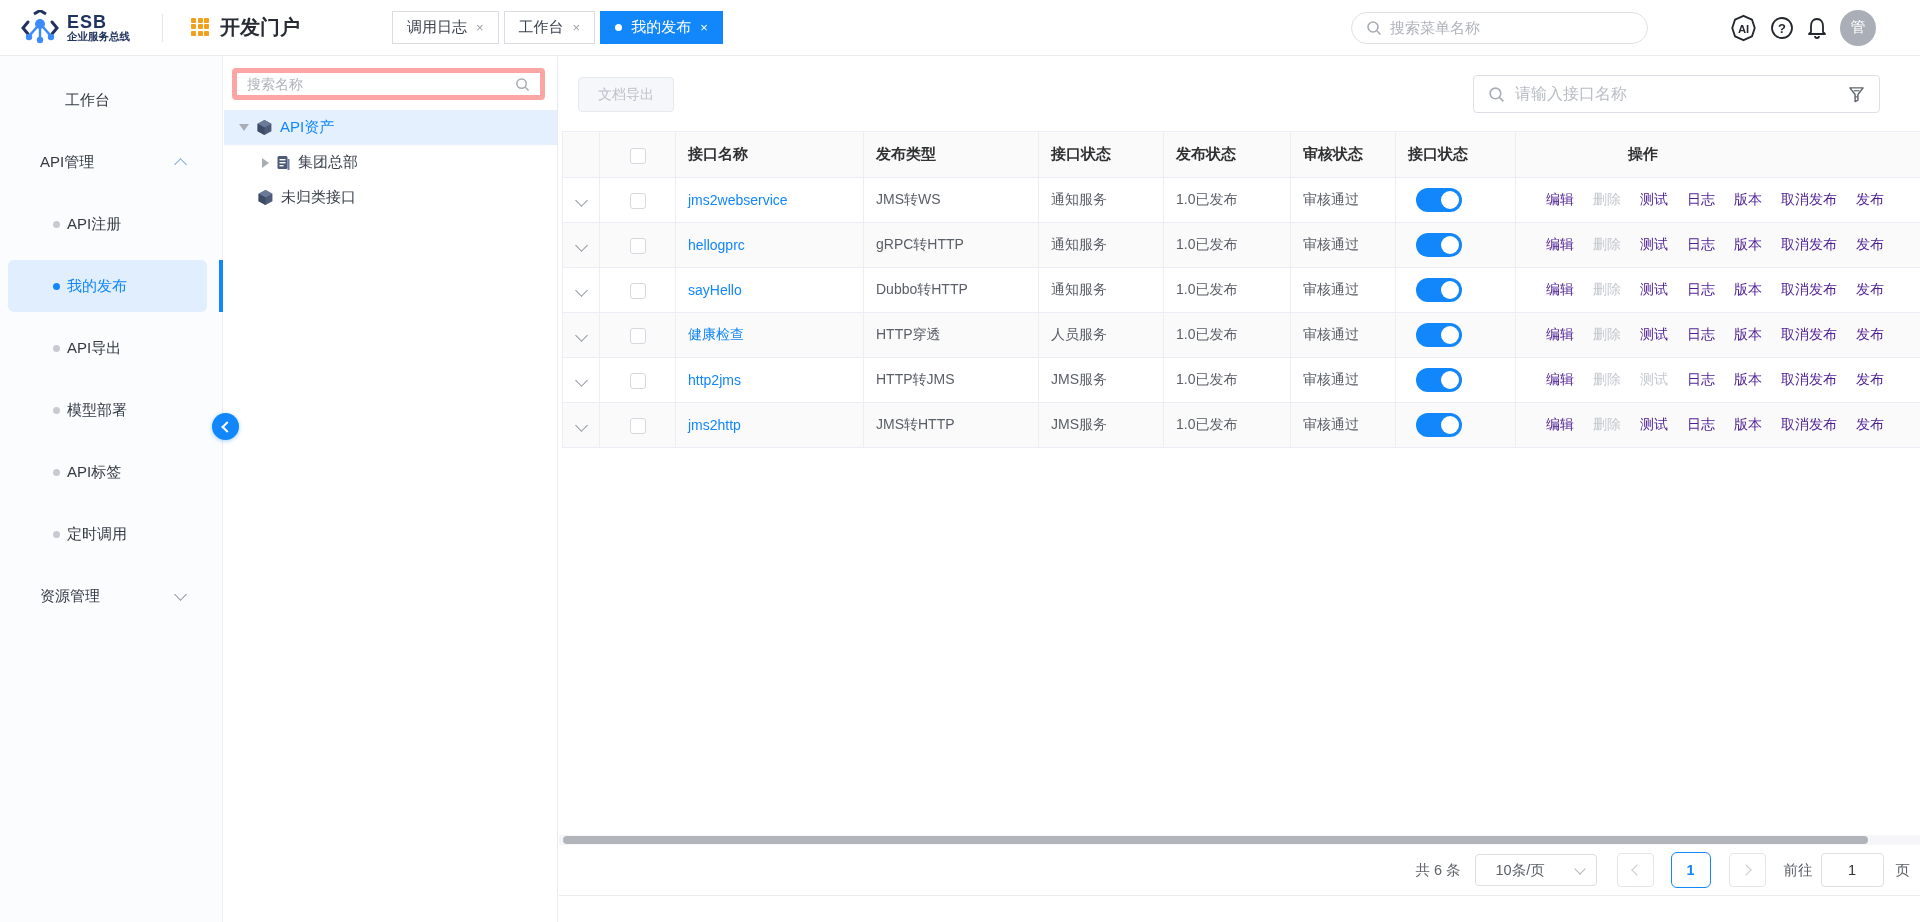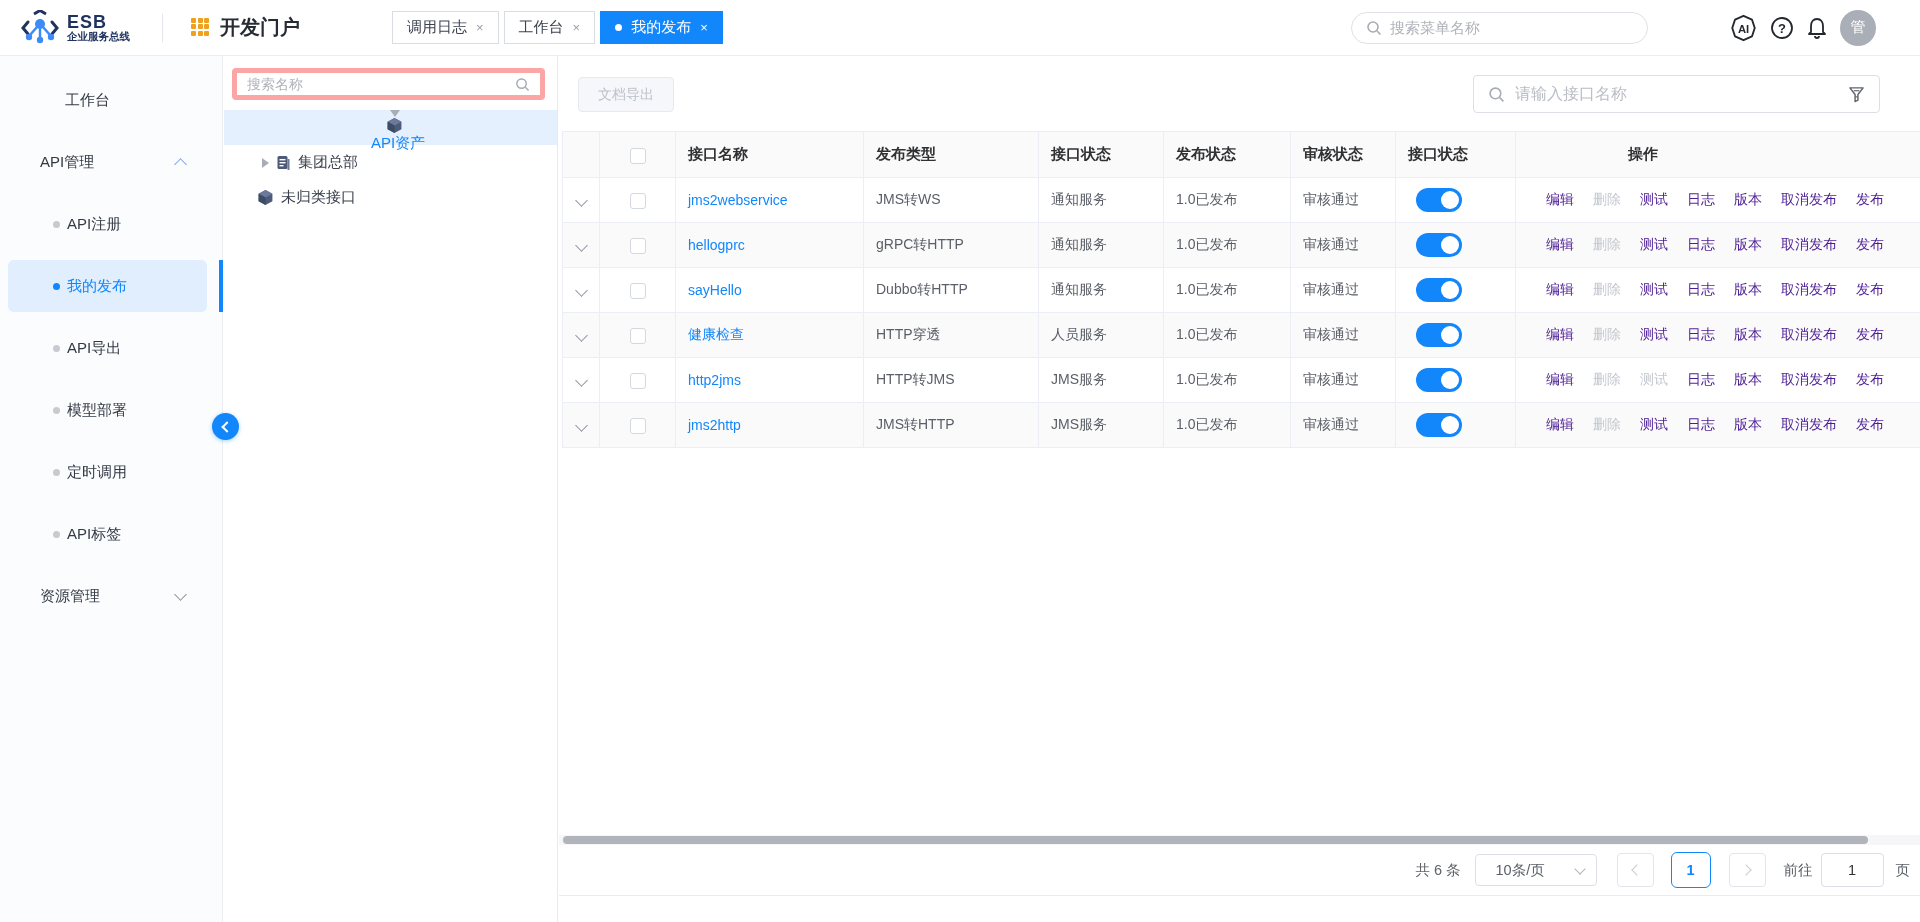--- a/index.html
+++ b/index.html
@@ -60,21 +60,21 @@
 
   
   .tree-panel { position:absolute; top:56px; left:224px; width:334px; height:866px; background:#fff;
     border-right:1px solid #e8ebee; z-index:10; }
   .tree-search { position:absolute; left:8px; top:12px; width:313px; height:32px; border:5px solid #fca5a5;
     border-radius:4px; display:flex; align-items:center; padding:0 10px; }
   .tree-search input { border:none; outline:none; flex:1; font-size:14px; color:#333; font-family:inherit; }
   .tree-search input::placeholder { color:#b0b3ba; }
   .tree-nodes { position:absolute; top:54px; left:0; right:0; }
   .tnode { height:35px; display:flex; align-items:center; font-size:15px; color:#3a414c; cursor:pointer; }
-  .tnode.selected { background:#e4f0fd; color:#1286fb;flex-direction:column; }
+  .tnode.selected { background:#e4f0fd; color:#1286fb; }
   .tnode .caret { width:0; height:0; margin-right:7px; }
   .tnode .caret.down { border-left:5.5px solid transparent; border-right:5.5px solid transparent;
     border-top:7px solid #a9aeb6; }
   .tnode .caret.right { border-top:5.5px solid transparent; border-bottom:5.5px solid transparent;
     border-left:7px solid #a9aeb6; }
   .tnode .ticon { margin-right:7px; display:flex; }
 
   
   .main { position:absolute; top:56px; left:559px; width:1361px; height:866px; background:#fff; overflow:hidden; }
   .export-btn { position:absolute; left:19px; top:21px; width:96px; height:35px; background:#f5f7fa;
@@ -227,25 +227,25 @@
     <div class="sb-item sub">
       <span class="dot"></span>
       <span>API导出</span>
     </div>
     <div class="sb-item sub">
       <span class="dot"></span>
       <span>模型部署</span>
     </div>
     <div class="sb-item sub">
       <span class="dot"></span>
+      <span>API标签</span>
+    </div>
+    <div class="sb-item sub">
+      <span class="dot"></span>
       <span>定时调用</span>
-    </div>
-    <div class="sb-item sub">
-      <span class="dot"></span>
-      <span>API标签</span>
     </div>
     <div class="sb-item group">
       <span>资源管理</span>
       <span class="sb-chev down"></span>
     </div>
   </div>
 <div class="collapse-btn">
     <i></i>
   </div>
 

